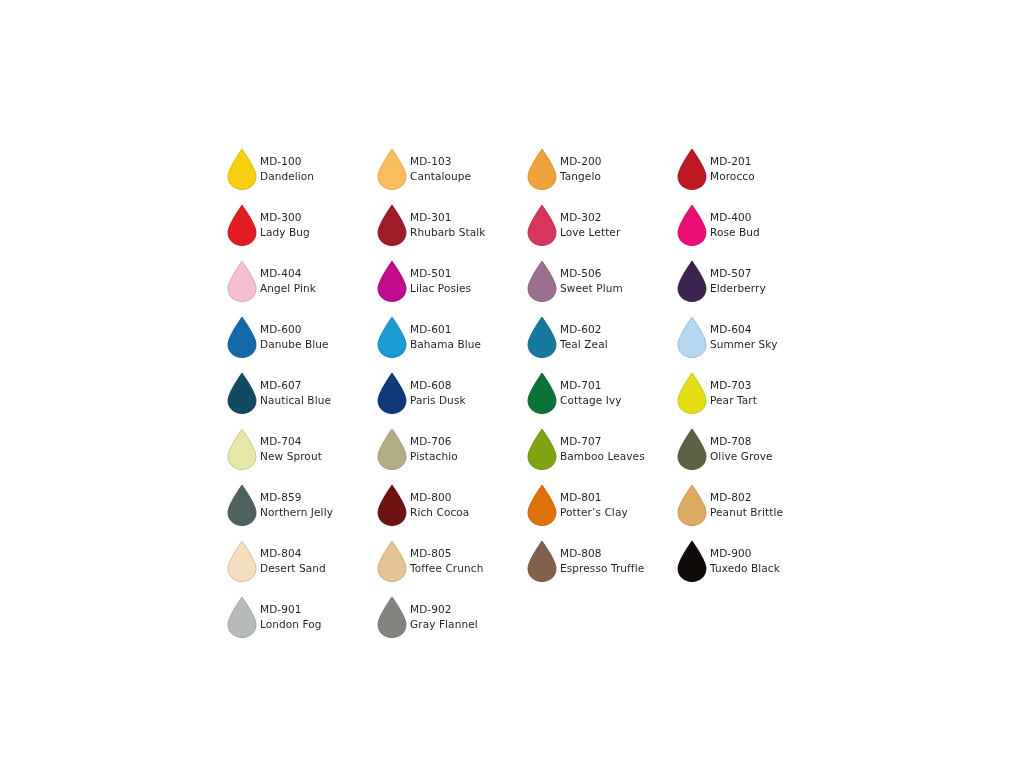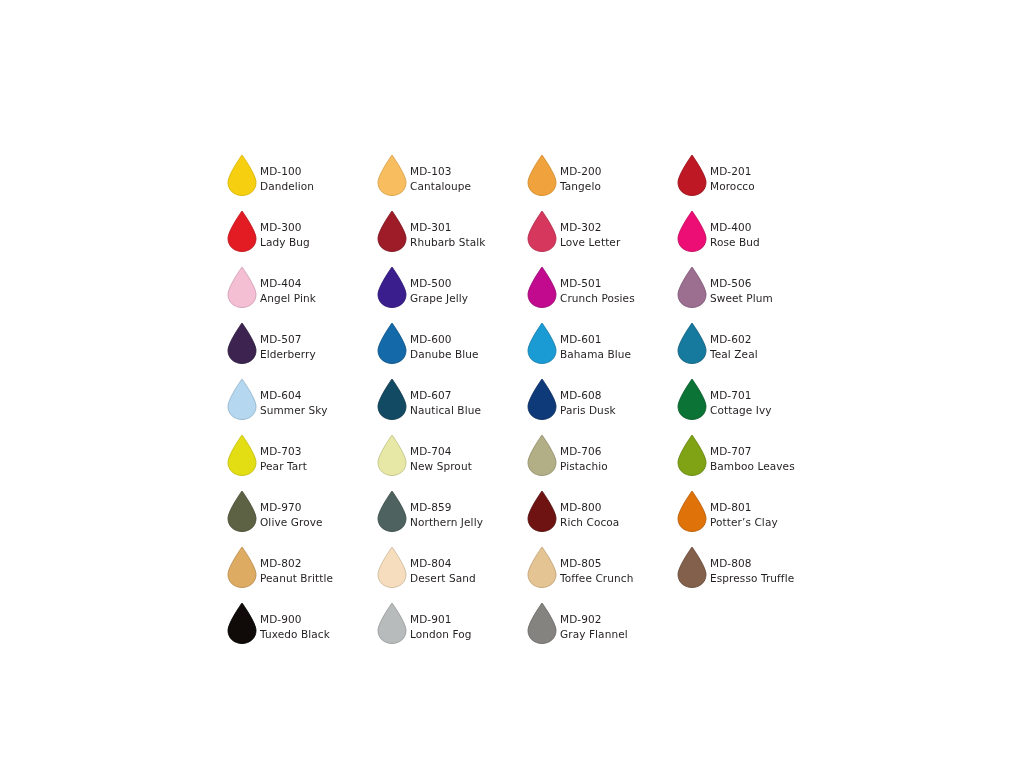--- a/index.html
+++ b/index.html
@@ -28,21 +28,21 @@
     width: 620px;
     display: grid;
     grid-template-columns: repeat(4, 150px);
     grid-auto-rows: 56px;
     column-gap: 0px;
     row-gap: 0px;
   }
   .swatch {
     display: flex;
     flex-direction: row;
-    align-items: flex-end;
+    align-items: center;
     gap: 0;
   }
   .drop-wrap {
     width: 36px;
     height: 44px;
     flex: 0 0 36px;
     display: block;
     position: relative;
   }
   .drop-wrap svg {
@@ -163,37 +163,26 @@
           </svg>
         </div>
         <div class="swatch-text">
           <span class="swatch-code">MD-404</span>
           <span class="swatch-name">Angel Pink</span>
         </div>
       </div>
       <div class="swatch">
         <div class="drop-wrap">
           <svg width="32" height="43" viewBox="0 0 32 43" xmlns="http://www.w3.org/2000/svg">
-            <path d="M16,1 C16,1 30,20.5 30,28.5 C30,36.2 23.7,41.5 16,41.5 C8.3,41.5 2,36.2 2,28.5 C2,20.5 16,1 16,1 Z" fill="#3b1e8e" stroke="#2d1570" stroke-width="0.9"></path>
-          </svg>
-        </div>
-        <div class="swatch-text">
-          <span class="swatch-code">MD-500</span>
-          <span class="swatch-name">Grape Jelly</span>
-        </div>
-      </div>
-      <div class="swatch">
-        <div class="drop-wrap">
-          <svg width="32" height="43" viewBox="0 0 32 43" xmlns="http://www.w3.org/2000/svg">
             <path d="M16,1 C16,1 30,20.5 30,28.5 C30,36.2 23.7,41.5 16,41.5 C8.3,41.5 2,36.2 2,28.5 C2,20.5 16,1 16,1 Z" fill="#c10a8e" stroke="#9c0773" stroke-width="0.9"></path>
           </svg>
         </div>
         <div class="swatch-text">
           <span class="swatch-code">MD-501</span>
-          <span class="swatch-name">Crunch Posies</span>
+          <span class="swatch-name">Lilac Posies</span>
         </div>
       </div>
       <div class="swatch">
         <div class="drop-wrap">
           <svg width="32" height="43" viewBox="0 0 32 43" xmlns="http://www.w3.org/2000/svg">
             <path d="M16,1 C16,1 30,20.5 30,28.5 C30,36.2 23.7,41.5 16,41.5 C8.3,41.5 2,36.2 2,28.5 C2,20.5 16,1 16,1 Z" fill="#9c6e90" stroke="#7e5875" stroke-width="0.9"></path>
           </svg>
         </div>
         <div class="swatch-text">
           <span class="swatch-code">MD-506</span>
@@ -332,21 +321,21 @@
           <span class="swatch-name">Bamboo Leaves</span>
         </div>
       </div>
       <div class="swatch">
         <div class="drop-wrap">
           <svg width="32" height="43" viewBox="0 0 32 43" xmlns="http://www.w3.org/2000/svg">
             <path d="M16,1 C16,1 30,20.5 30,28.5 C30,36.2 23.7,41.5 16,41.5 C8.3,41.5 2,36.2 2,28.5 C2,20.5 16,1 16,1 Z" fill="#5c6243" stroke="#474c33" stroke-width="0.9"></path>
           </svg>
         </div>
         <div class="swatch-text">
-          <span class="swatch-code">MD-970</span>
+          <span class="swatch-code">MD-708</span>
           <span class="swatch-name">Olive Grove</span>
         </div>
       </div>
       <div class="swatch">
         <div class="drop-wrap">
           <svg width="32" height="43" viewBox="0 0 32 43" xmlns="http://www.w3.org/2000/svg">
             <path d="M16,1 C16,1 30,20.5 30,28.5 C30,36.2 23.7,41.5 16,41.5 C8.3,41.5 2,36.2 2,28.5 C2,20.5 16,1 16,1 Z" fill="#4e6360" stroke="#3c4d4a" stroke-width="0.9"></path>
           </svg>
         </div>
         <div class="swatch-text">

